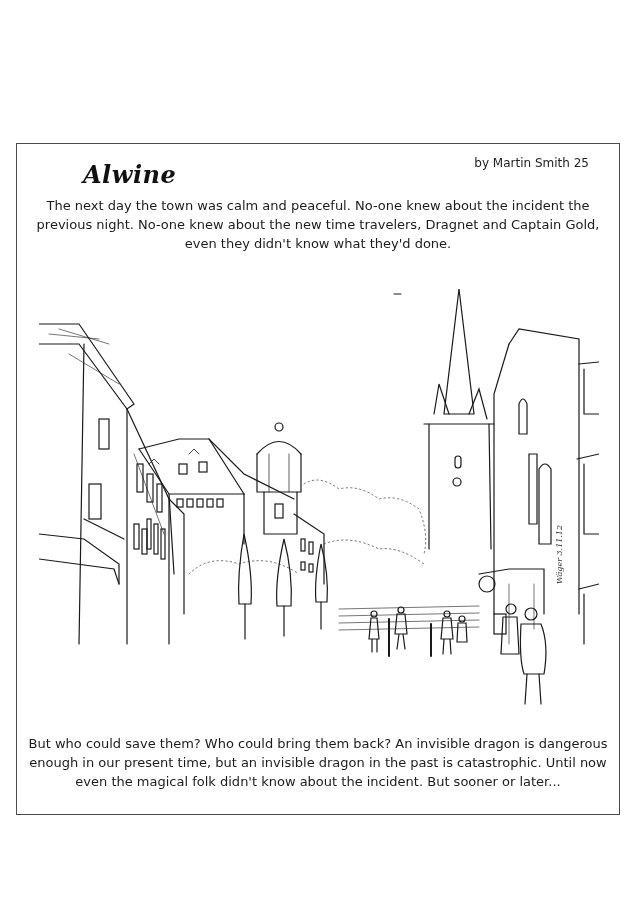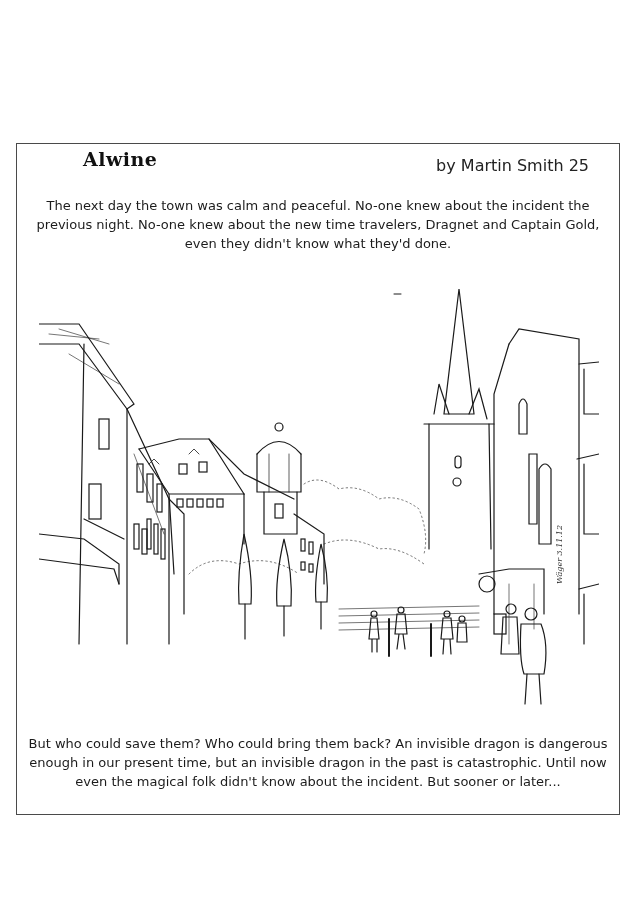--- a/index.html
+++ b/index.html
@@ -1,22 +1,22 @@
 <!DOCTYPE html>
 <html><head>
 <meta charset="utf-8">
 <style>
   html, body { margin:0; padding:0; background:#ffffff; }
   body { width:636px; height:900px; position:relative; overflow:hidden;
          font-family: "DejaVu Sans", sans-serif; color:#1a1a1a; }
   .page-frame { position:absolute; left:16px; top:143px; width:604px; height:672px;
                 border:1.5px solid #4a4a4a; box-sizing:border-box; background:#fff; }
-  .title { position:absolute; left:66px; top:4px; font-family:"DejaVu Serif", serif;
-           font-weight:bold; font-size:19px; letter-spacing:0.5px; color:#111; }
-  .byline { position:absolute; right:30px; top:12px; font-size:16px; color:#222; }
+  .title { position:absolute; left:66px; top:16px; font-family:"DejaVu Serif", serif;
+           font-style:italic; font-weight:bold; font-size:24px; letter-spacing:0.5px; color:#111; }
+  .byline { position:absolute; right:30px; top:12px; font-size:12px; color:#222; }
   .para { position:absolute; left:8px; right:8px; text-align:center; font-size:13px;
           line-height:19px; color:#1c1c1c; }
   .para-top { top:52px; }
   .para-bottom { top:590px; }
   .illustration { position:absolute; left:22px; top:140px; width:560px; height:430px; }
   .signature { position:absolute; left:538px; top:440px; font-size:8px; color:#333;
                transform:rotate(-90deg); transform-origin:left top; white-space:nowrap;
                font-family:"DejaVu Serif", serif; font-style:italic; }
 </style>
 </head>

